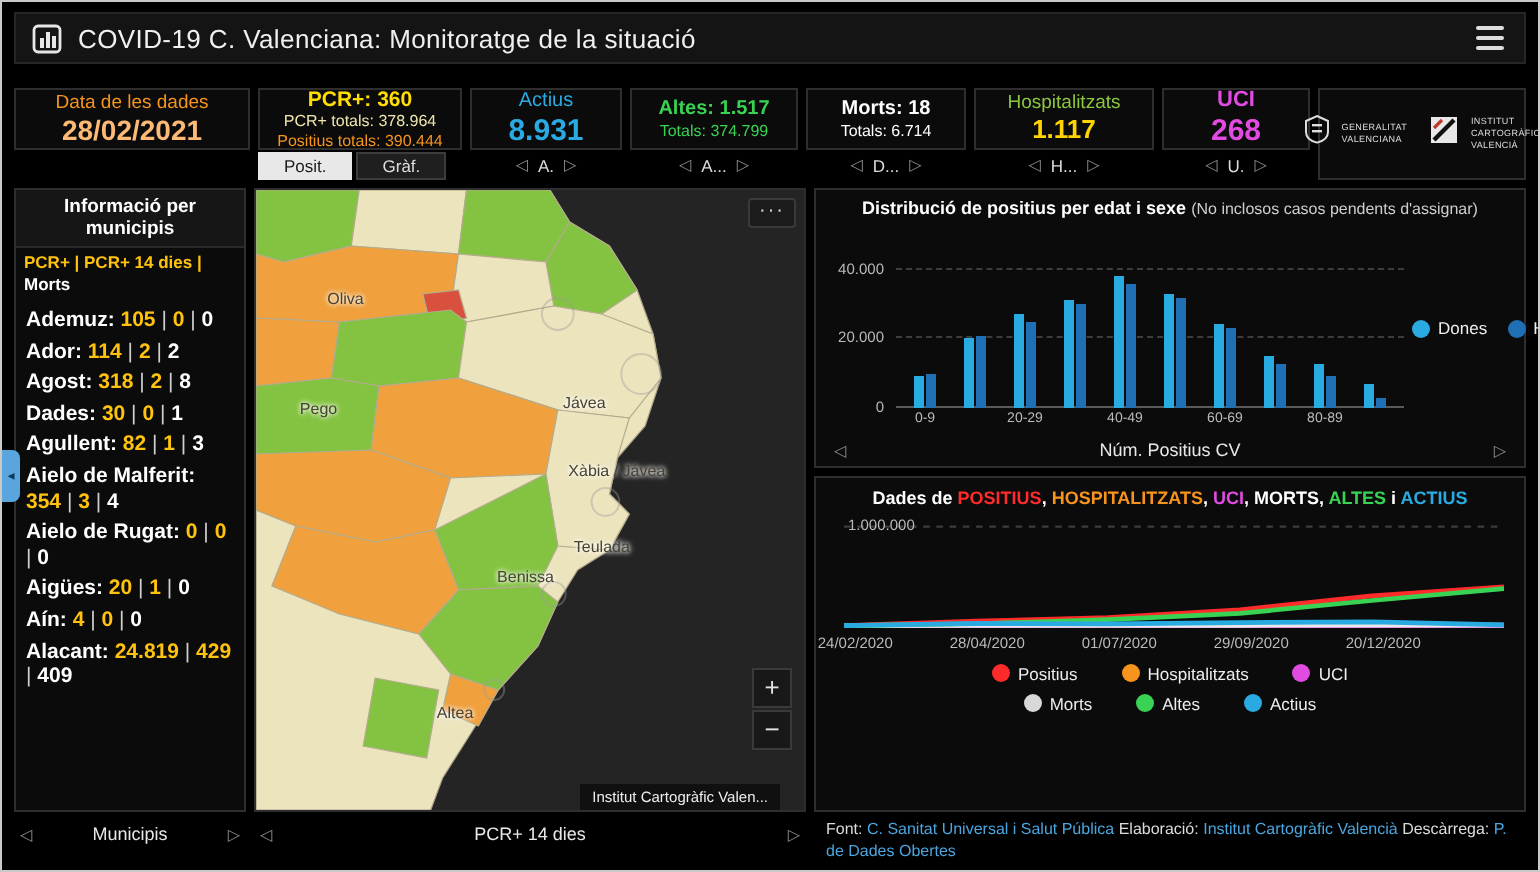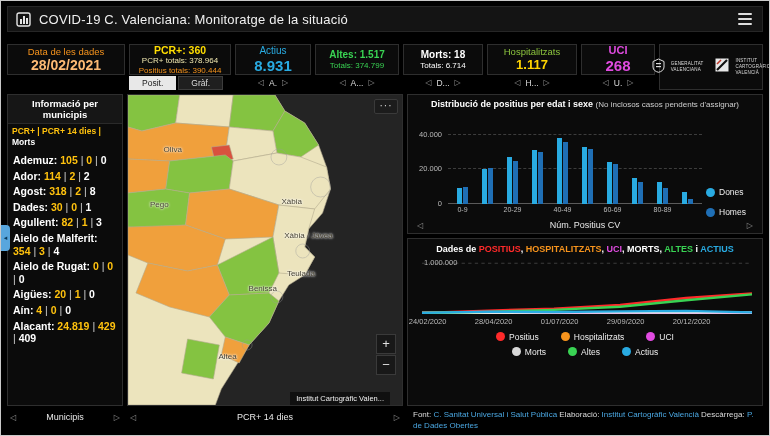--- a/index.html
+++ b/index.html
@@ -70,21 +70,21 @@
   .age-chart{flex:1;display:flex;gap:4px;}
   .yaxis{width:30px;position:relative;font-size:7.5px;color:#bbb;}
   .yaxis span{position:absolute;right:2px;}
   .bars-plot{flex:1;position:relative;display:flex;align-items:flex-end;justify-content:space-around;padding:0 2px;}
   .grid{position:absolute;left:0;right:0;border-top:1px dashed #3d3d3d;}
   .baseline{position:absolute;left:0;right:0;bottom:13px;border-top:1px solid #5a5a5a;}
   .bar-group{display:flex;flex-direction:column;align-items:center;width:9%;position:relative;z-index:1;}
   .bars-pair{display:flex;align-items:flex-end;gap:1px;height:78px;}
   .bar{width:5px;}
   .xtick{height:11px;font-size:7px;color:#bbb;white-space:nowrap;margin-top:2px;}
-  .age-legend{width:50px;display:flex;flex-direction:column;justify-content:flex-end;gap:10px;}
+  .age-legend{width:50px;display:flex;flex-direction:row;justify-content:flex-start;gap:10px;}
   .legend-item{display:flex;align-items:center;gap:4px;font-size:8.5px;color:#eee;}
   .dot{width:9px;height:9px;border-radius:50%;flex:none;}
   .pager-bar{height:16px;display:flex;align-items:center;justify-content:space-between;font-size:9px;color:#e8e8e8;padding:0 3px;}
 
   .tl-panel{flex:1;display:flex;flex-direction:column;padding:4px 6px 3px;}
   .tl-chart{position:relative;height:56px;margin:2px 4px 0 8px;}
   .tl-chart svg{position:absolute;inset:0;width:100%;height:100%;}
   .tl-ylabel{position:absolute;left:2px;top:-1px;font-size:7.5px;color:#bbb;z-index:2;}
   .tl-xlabels{position:relative;height:10px;margin:2px 4px 0 8px;font-size:7.5px;color:#bbb;}
   .tl-xlabels span{position:absolute;transform:translateX(-35%);white-space:nowrap;}
@@ -281,21 +281,21 @@
             <circle cx="152" cy="62" r="8"></circle>
             <circle cx="194" cy="92" r="10"></circle>
             <circle cx="176" cy="156" r="7"></circle>
             <circle cx="150" cy="202" r="6"></circle>
             <circle cx="120" cy="250" r="5"></circle>
           </g>
         </svg>
         <div style="position:absolute;inset:0;">
             <span class="map-label" style="left: 13%; top: 16%;">Oliva</span>
             <span class="map-label" style="left: 8%; top: 34%;">Pego</span>
-            <span class="map-label" style="left: 56%; top: 33%;">Xàbia</span>
+            <span class="map-label" style="left: 56%; top: 33%;">Jávea</span>
             <span class="map-label" style="left: 57%; top: 44%;">Xàbia / Jávea</span>
             <span class="map-label" style="left: 58%; top: 56%;">Teulada</span>
             <span class="map-label" style="left: 44%; top: 61%;">Benissa</span>
             <span class="map-label" style="left: 33%; top: 83%;">Altea</span>
           </div>
         <div class="map-options">···</div>
         <div class="zoom">
           <div class="zbtn">+</div>
           <div class="zbtn">−</div>
         </div>

